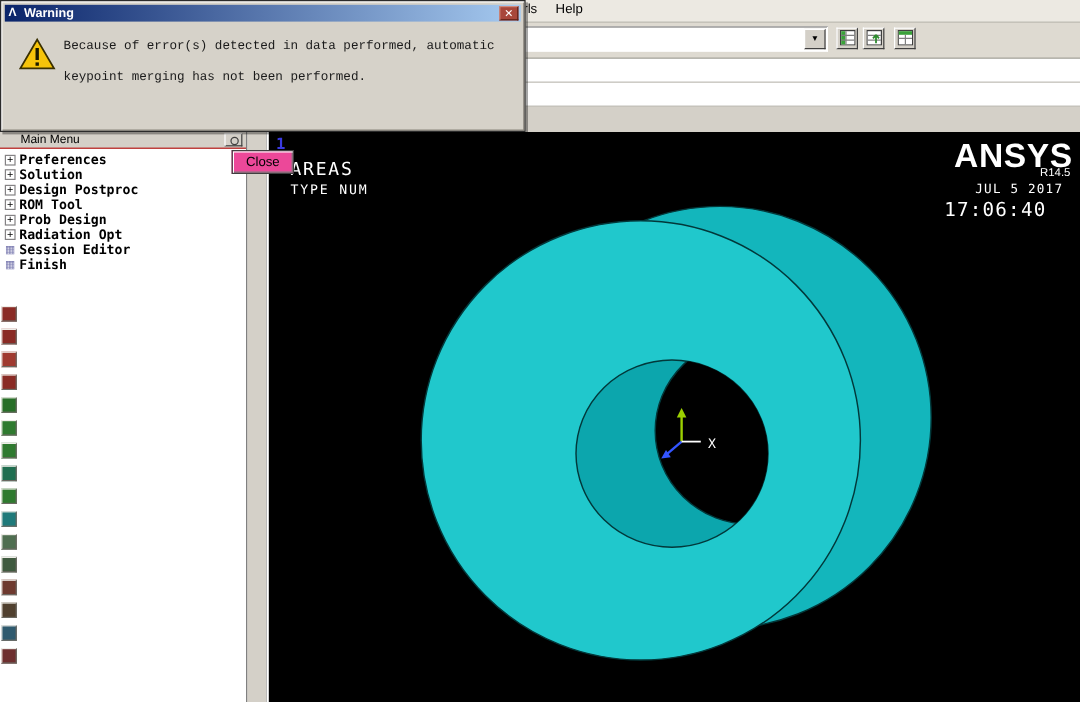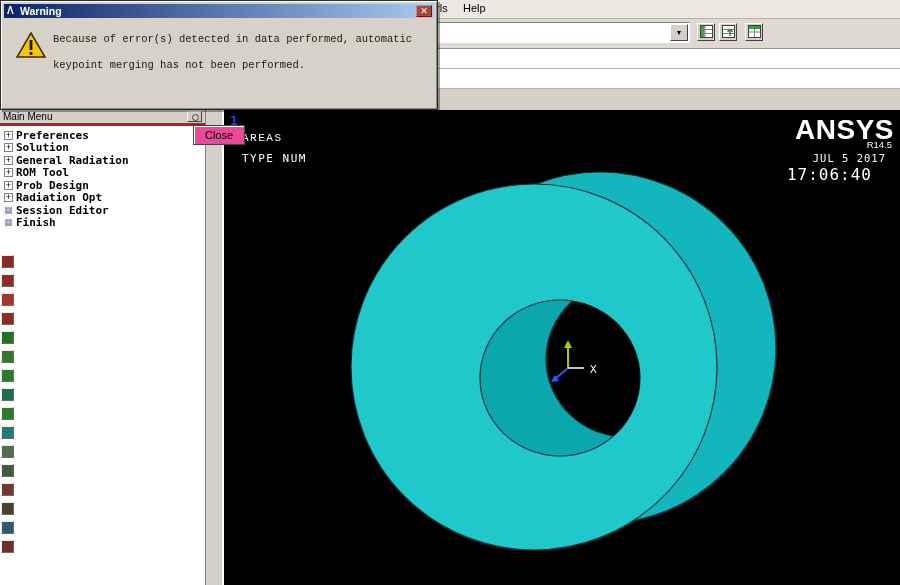--- a/index.html
+++ b/index.html
@@ -16,41 +16,41 @@
   .combo-text{position:absolute;left:4px;top:3px;font-size:11px;color:#000;}
   .combo-arrow{position:absolute;right:1px;top:1px;width:16px;height:15px;background:#d4d0c8;border:1px solid;border-color:#fff #404040 #404040 #fff;font-size:7px;text-align:center;line-height:15px;color:#000;}
   .tb-btn{position:absolute;top:4px;width:18px;height:18px;background:#d4d0c8;border:1px solid;border-color:#fff #404040 #404040 #fff;padding:1px;}
   .tb1{left:697px;} .tb2{left:719px;} .tb3{left:745px;}
   .rowA{position:absolute;left:0;top:49px;width:900px;height:19px;background:#ffffff;border-bottom:1px solid #b5b2aa;}
   .rowB{position:absolute;left:0;top:69px;width:900px;height:19px;background:#ffffff;border-bottom:1px solid #b5b2aa;}
   .rowC{position:absolute;left:0;top:89px;width:900px;height:21px;background:#d4d0c8;}
 
   
   .left-panel{position:absolute;left:0;top:110px;width:205px;height:475px;background:#ffffff;border-right:1px solid #808080;}
-  .mm-header{position:relative;height:13px;background:#d4d0c8;border-bottom:3px solid #b91c1c;font-size:10px;line-height:13px;padding-left:3px;color:#000;}
+  .mm-header{position:relative;height:13px;background:#d4d0c8;border-bottom:1px solid #b91c1c;font-size:10px;line-height:13px;padding-left:17px;color:#000;}
   .pin-btn{position:absolute;right:3px;top:1px;width:15px;height:11px;background:#d4d0c8;border:1px solid;border-color:#fff #404040 #404040 #fff;}
   .pin-btn::before{content:"";position:absolute;left:4px;top:2px;width:5px;height:5px;border:1px solid #404040;border-radius:50%;}
   .tree{padding-top:3px;}
   .tree-item{display:flex;align-items:center;gap:3px;height:12.5px;padding-left:4px;cursor:default;}
   .tbox{width:9px;height:9px;box-sizing:border-box;border:1px solid #848284;background:#fff;font-size:9px;line-height:7px;text-align:center;color:#000;flex:0 0 auto;}
   .tbox.plus::before{content:"+";}
   .tbox.grid{border:none;background:transparent;color:#7a7ab0;font-size:9px;line-height:9px;}
   .tbox.grid::before{content:"▦";}
   .tlabel{font-family:"DejaVu Sans Mono",monospace;font-weight:bold;font-size:11px;color:#000;white-space:nowrap;}
 
   
   .strip{position:absolute;left:1px;top:145px;width:16px;}
   .strip-btn{width:13px;height:13px;margin:0 0 6px 0;border:1px solid;border-color:#efede8 #6b6962 #6b6962 #efede8;box-sizing:border-box;}
 
   
   .graphics{position:absolute;left:222px;top:110px;width:678px;height:475px;background:#000;border-left:2px solid #ffffff;box-sizing:content-box;}
   .graphics svg{position:absolute;left:0;top:0;}
   .gfx-label{position:absolute;color:#fff;font-family:"DejaVu Sans Mono",monospace;}
   .plot-id{left:6px;top:3px;color:#3a3ae0;font-weight:bold;font-size:13px;}
-  .lbl-areas{left:18px;top:22px;font-size:11px;letter-spacing:1.5px;font-family:Liberation Mono, monospace;}
+  .lbl-areas{left:18px;top:22px;font-size:15px;letter-spacing:1.5px;}
   .lbl-type{left:18px;top:42px;font-size:11px;letter-spacing:1.5px;}
   .brand{right:8px;top:4px;font-family:"Liberation Sans",sans-serif;font-weight:bold;font-size:28px;letter-spacing:0.5px;}
   .release{right:10px;top:29px;font-family:"Liberation Sans",sans-serif;font-size:9.5px;}
   .gdate{right:16px;top:42px;font-size:10.5px;letter-spacing:1px;}
   .gtime{right:30px;top:55px;font-size:16px;letter-spacing:1px;}
 
   
   .dialog{position:absolute;left:0;top:0;width:438px;height:110px;background:#d6d2c9;border:1px solid #2b2b2b;box-shadow:inset 1px 1px 0 #ffffff,inset -1px -1px 0 #8a867d,2px 2px 0 rgba(0,0,0,0.35);z-index:50;box-sizing:border-box;}
   .dlg-titlebar{position:absolute;left:3px;top:3px;right:3px;height:14px;background:linear-gradient(90deg,#0a246a,#a6caf0);}
   .dlg-title{position:absolute;left:16px;top:1px;color:#fff;font-size:10.5px;font-weight:bold;}
@@ -116,21 +116,21 @@
       <div class="tree-item">
         <span class="tbox plus"></span>
         <span class="tlabel">Preferences</span>
       </div>
       <div class="tree-item">
         <span class="tbox plus"></span>
         <span class="tlabel">Solution</span>
       </div>
       <div class="tree-item">
         <span class="tbox plus"></span>
-        <span class="tlabel">General Radiation</span>
+        <span class="tlabel">Design Postproc</span>
       </div>
       <div class="tree-item">
         <span class="tbox plus"></span>
         <span class="tlabel">ROM Tool</span>
       </div>
       <div class="tree-item">
         <span class="tbox plus"></span>
         <span class="tlabel">Prob Design</span>
       </div>
       <div class="tree-item">

